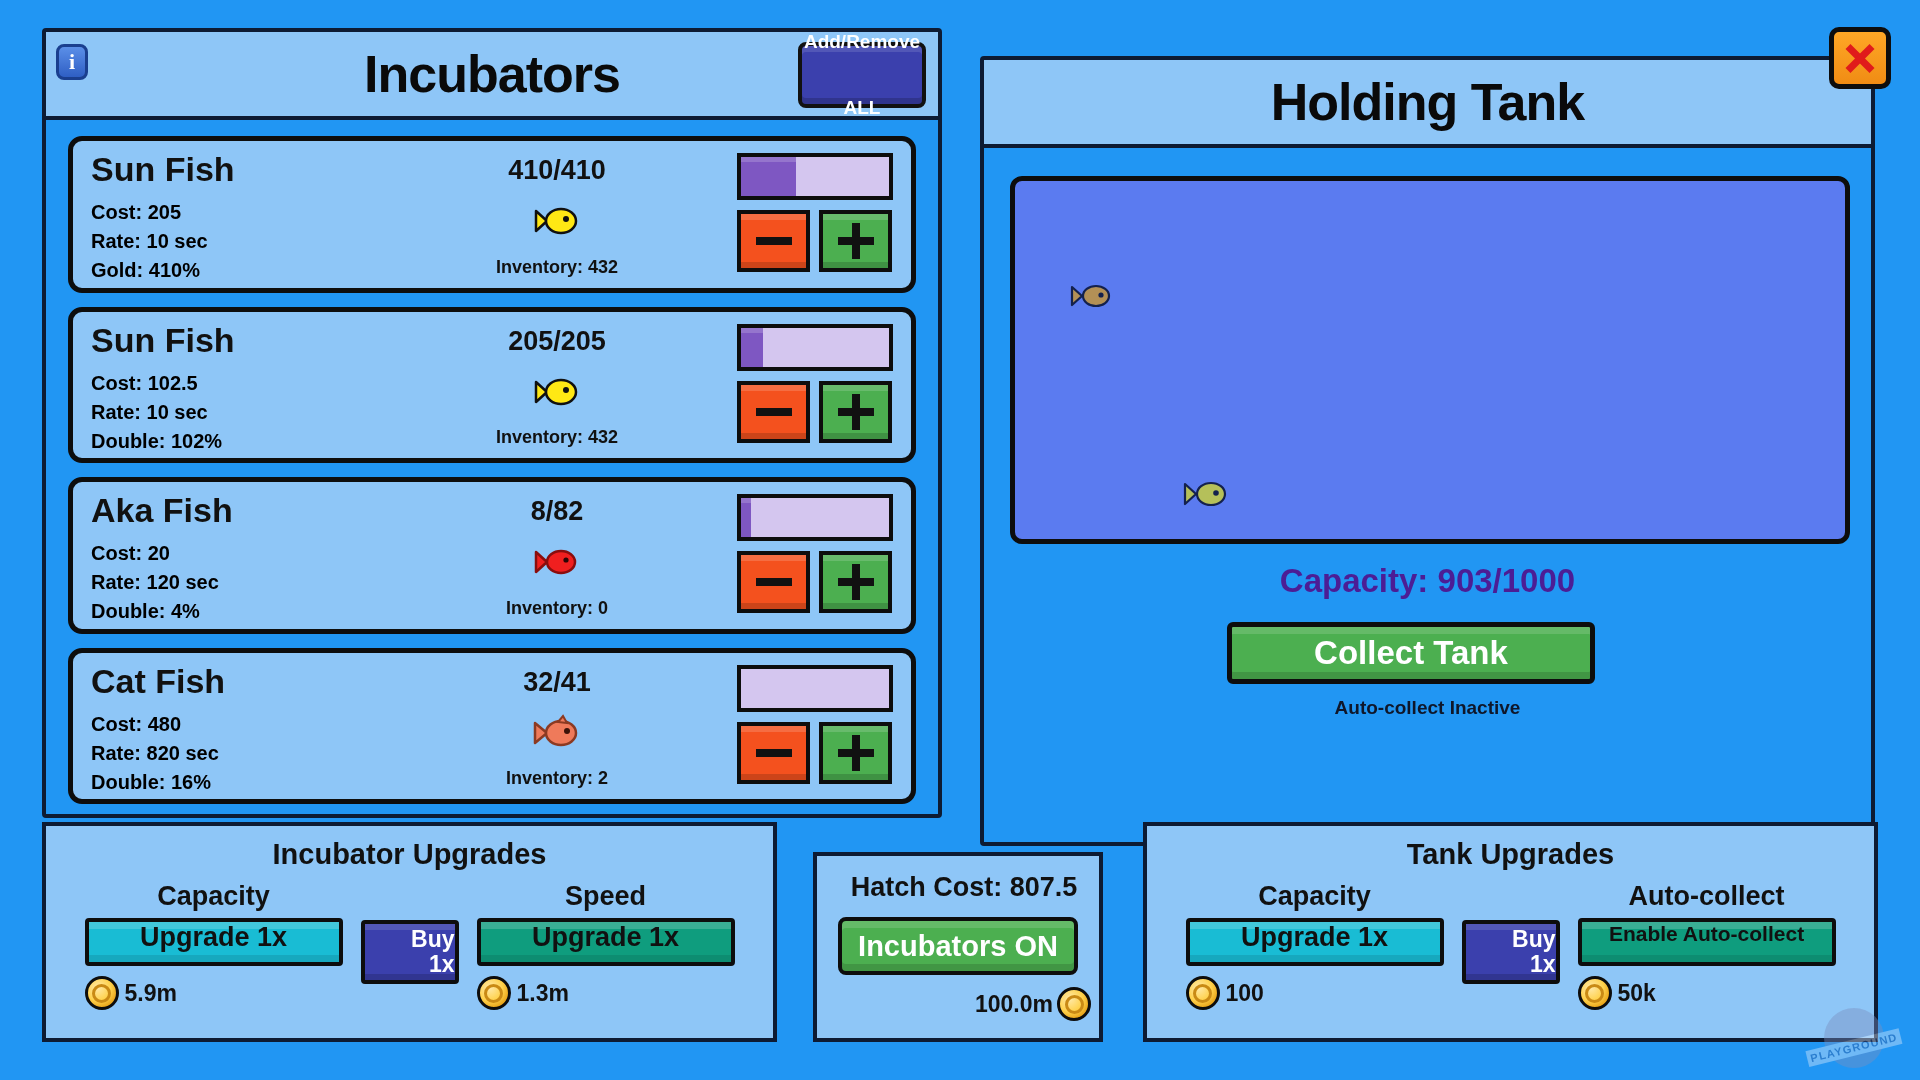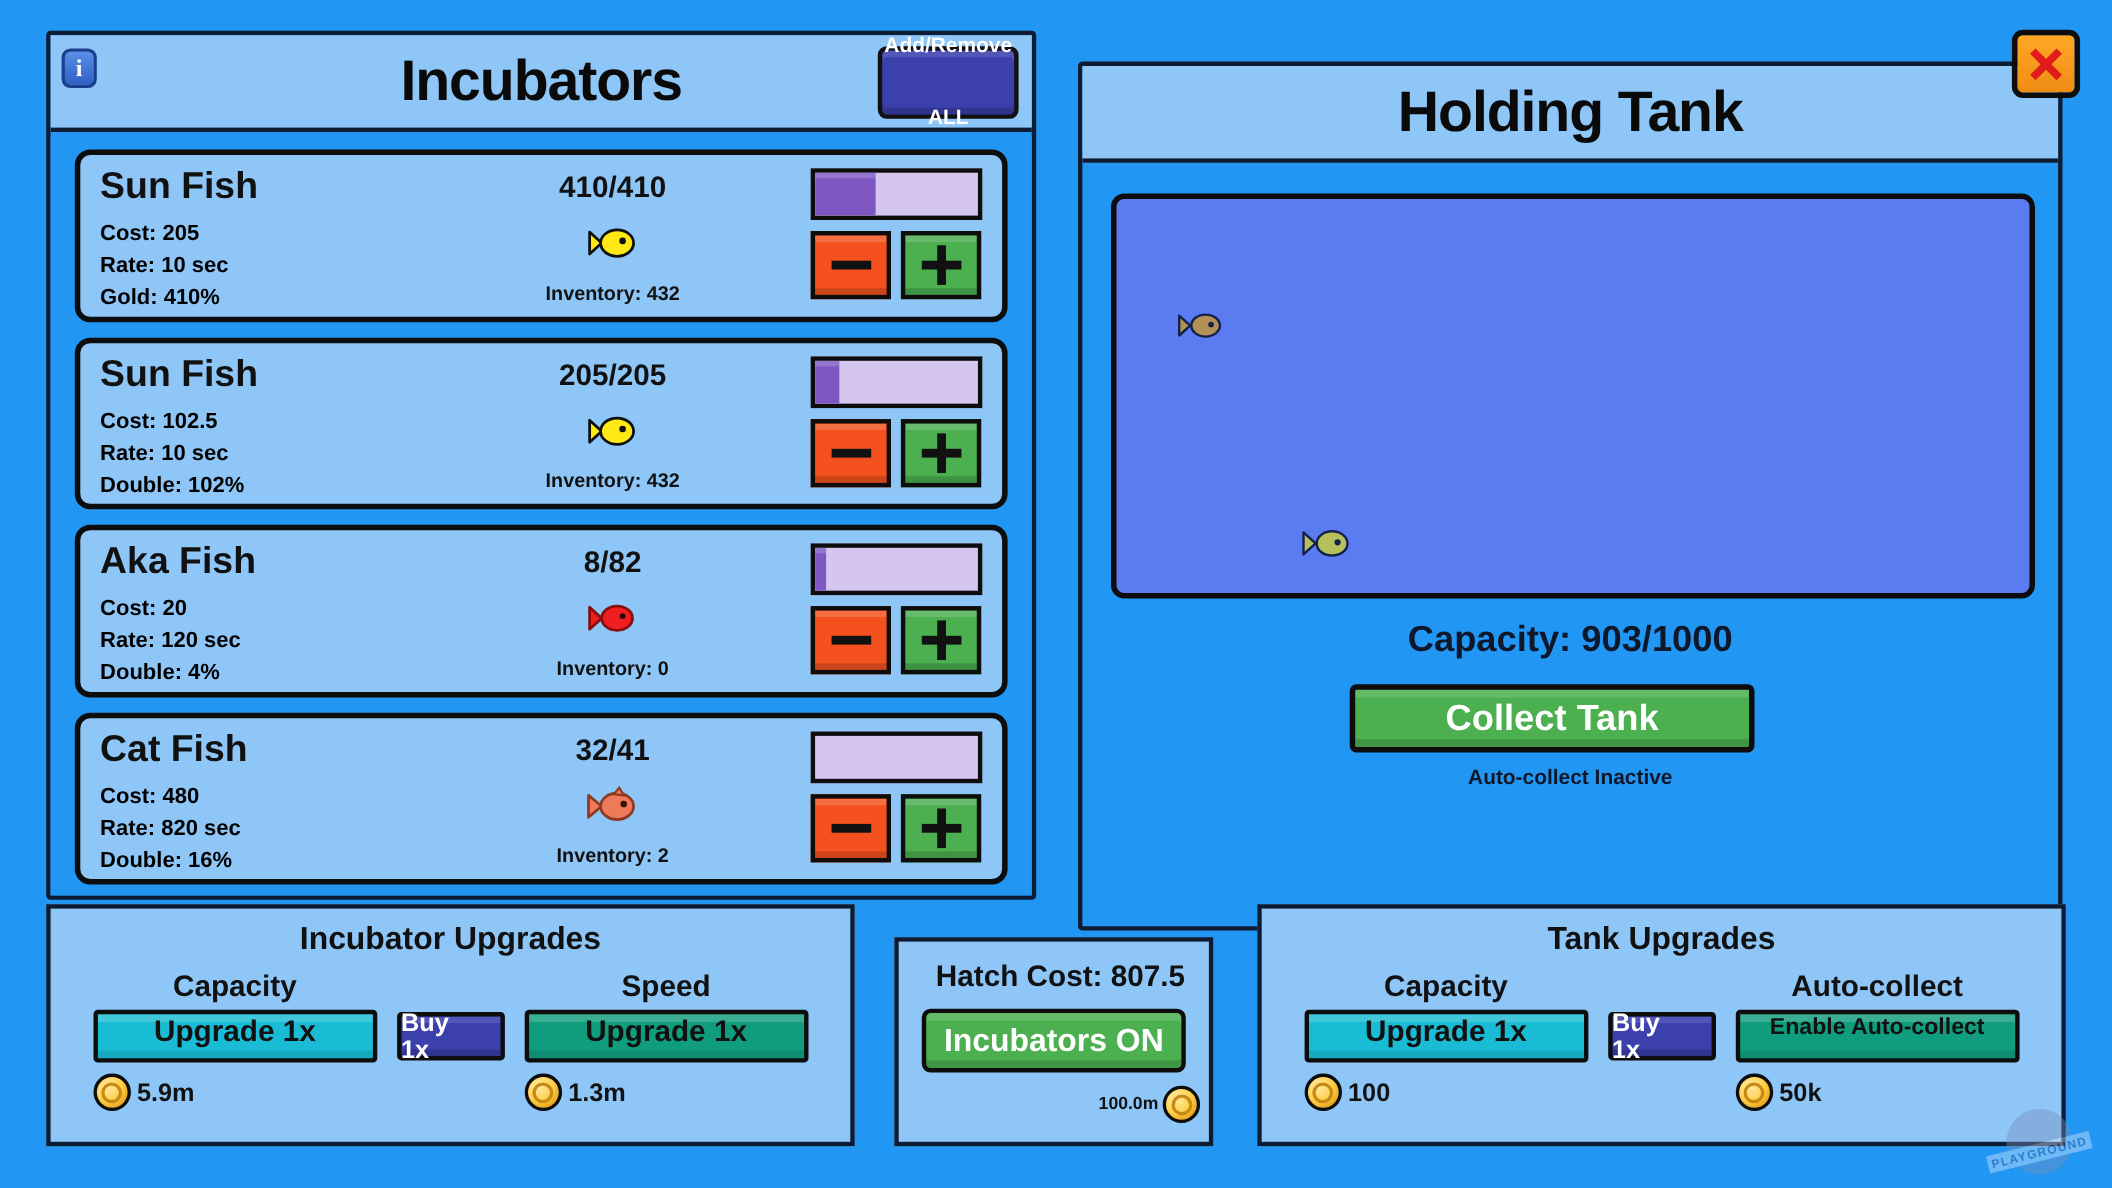--- a/index.html
+++ b/index.html
@@ -192,21 +192,21 @@
     width: 840px; height: 368px;
     background: #5b7bf0;
     border: 5px solid #0d0d0d;
     border-radius: 12px;
     overflow: hidden;
   }
   .tank-capacity {
     position: absolute;
     left: 0; right: 0; top: 502px;
     text-align: center;
-    font-size: 33px; font-weight: bold; color: #0f172a;
+    font-size: 33px; font-weight: bold; color: #4c1d95;
   }
   .collect-btn {
     position: absolute;
     left: 243px; top: 562px;
     width: 368px; height: 62px;
     background: #4caf50;
     border: 5px solid #0d0d0d;
     border-radius: 6px;
     box-shadow: inset 0 7px 0 rgba(255,255,255,0.14), inset 0 -7px 0 rgba(0,0,0,0.14);
     color: #fff;
@@ -255,28 +255,28 @@
     display: flex; align-items: flex-start; justify-content: center;
     font-weight: bold; color: #111;
     cursor: pointer;
     box-shadow: inset 0 7px 0 rgba(255,255,255,0.18), inset 0 -7px 0 rgba(0,0,0,0.10);
   }
   .upg-btn.cyan { background: #19bcd4; font-size: 27px; }
   .upg-btn.teal { background: #0f9d7e; font-size: 27px; }
   .upg-btn.teal.small { font-size: 21px; }
   .buy-col { width: 98px; padding-top: 39px; }
   .buy-btn {
-    width: 98px; height: 44px;
+    width: 98px; height: 64px;
     background: #3b40ad;
     border: 4px solid #0d0d0d;
     border-radius: 4px;
     color: #fff;
     font-size: 23px; font-weight: bold;
     display: flex; flex-direction: column;
-    align-items: flex-start; justify-content: center;
+    align-items: flex-end; justify-content: center;
     line-height: 1.08;
     cursor: pointer;
     box-shadow: inset 0 6px 0 rgba(255,255,255,0.12), inset 0 -6px 0 rgba(0,0,0,0.16);
   }
   .cost-row {
     display: flex; align-items: center; gap: 6px;
     margin-top: 10px;
   }
   .cost-text { font-size: 23px; font-weight: bold; color: #111; }
   .coin {
@@ -320,21 +320,21 @@
     font-size: 29px; font-weight: bold;
     display: flex; align-items: center; justify-content: center;
     cursor: pointer;
   }
   .hatch-balance {
     display: flex; align-items: center; justify-content: flex-end;
     gap: 4px;
     padding-right: 8px;
     margin-top: 12px;
   }
-  .hatch-balance .cost-text { font-size: 16px; margin-left: 12px; }
+  .hatch-balance .cost-text { font-size: 23px; margin-left: 12px; }
 
   
   #watermark {
     position: absolute;
     right: 8px; bottom: 4px;
     width: 120px; height: 72px;
     opacity: 0.42;
   }
 </style>
 </head>

